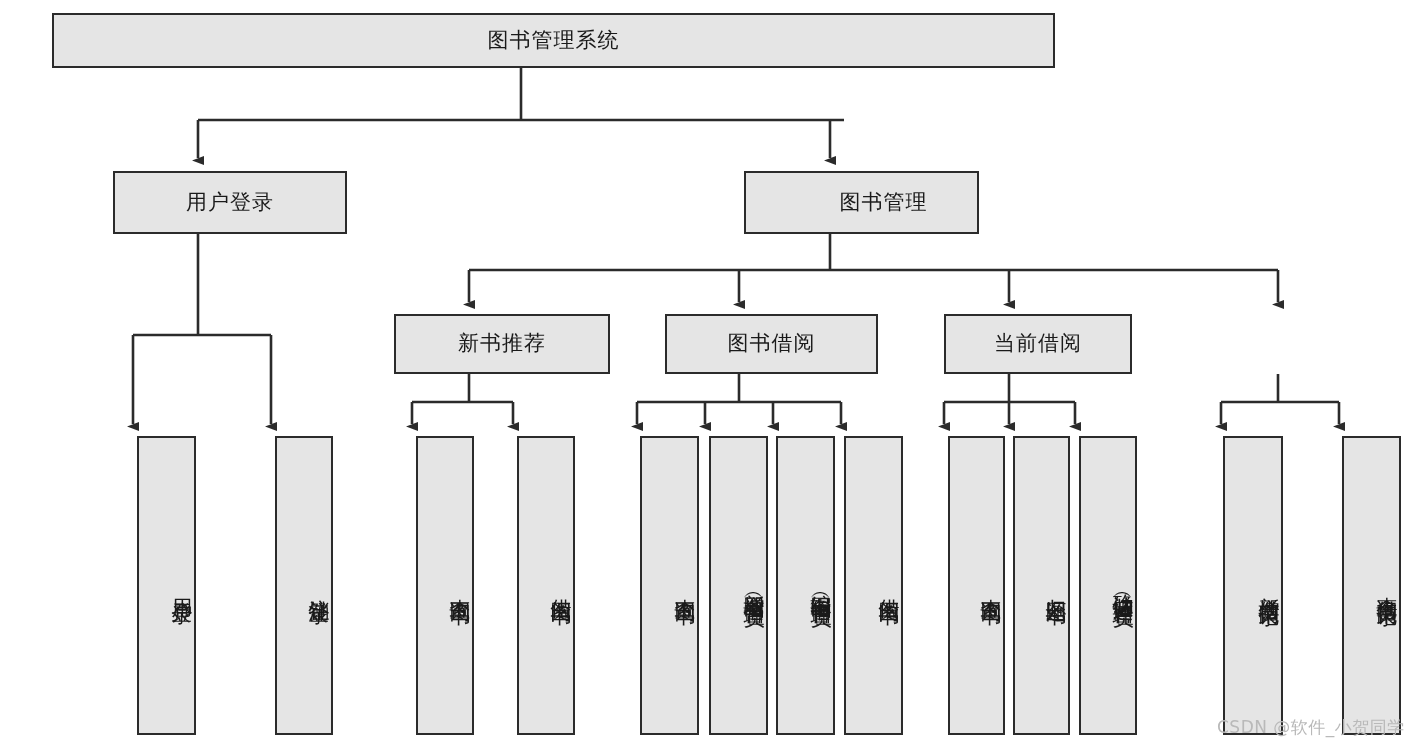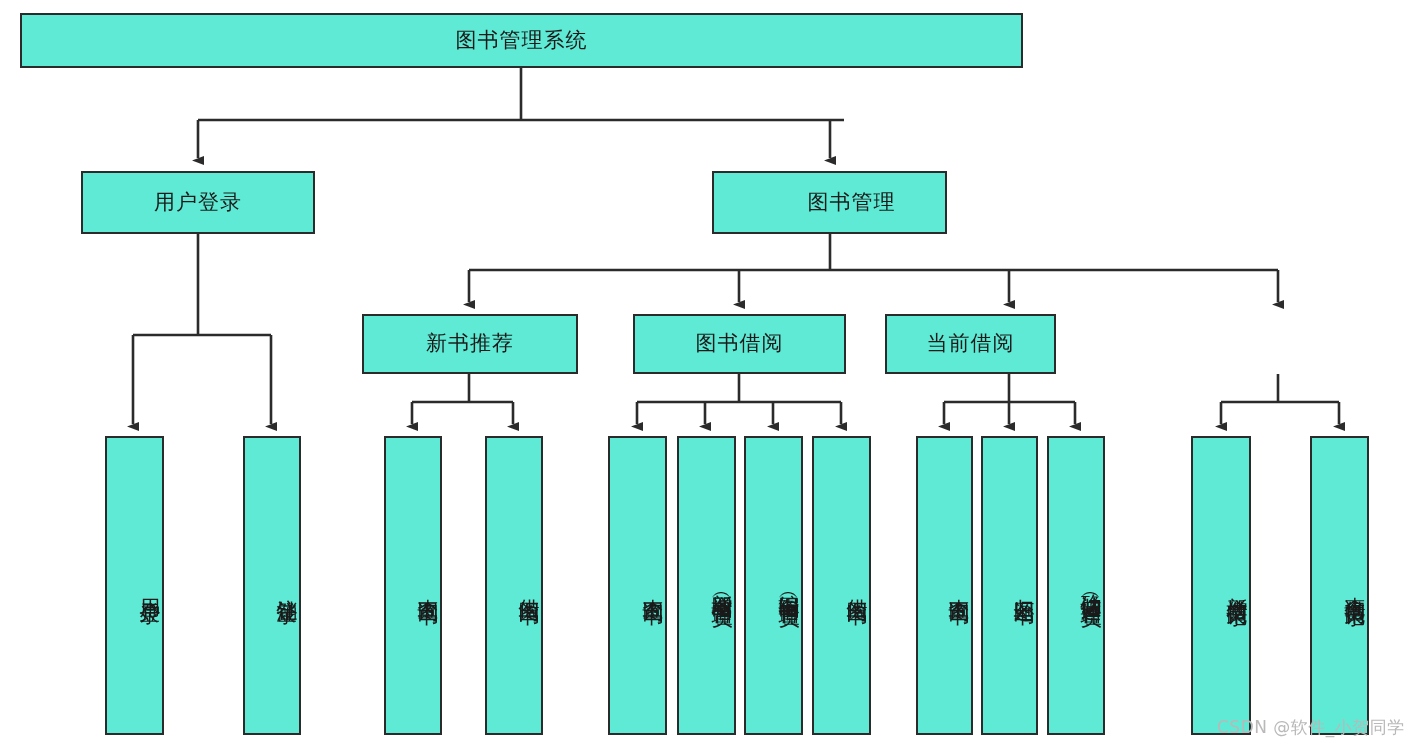--- a/index.html
+++ b/index.html
@@ -21,26 +21,27 @@
     position: absolute;
     left: 0;
     top: 0;
     width: 1405px;
     height: 747px;
     pointer-events: none;
   }
   .node {
     position: absolute;
     box-sizing: border-box;
-    background: #5eead4;
+    background: #e5e5e5;
     border: 2px solid #2b2b2b;
     display: flex;
     align-items: center;
     justify-content: center;
     color: #1a1a1a;
+    margin-left: 32px;
   }
   .node.horiz {
     font-size: 21px;
     letter-spacing: 1px;
     line-height: 1.2;
     white-space: nowrap;
   }
   .node.vert {
     font-size: 21px;
     letter-spacing: 2px;
@@ -129,21 +130,21 @@
   <div class="node horiz" style="left:712px; top:171px; width:235px; height:63px;padding-left:44px;">
     <span>图书管理</span>
   </div>
 
   <div class="node horiz" style="left:362px; top:314px; width:216px; height:60px;">
     <span>新书推荐</span>
   </div>
   <div class="node horiz" style="left:633px; top:314px; width:213px; height:60px;">
     <span>图书借阅</span>
   </div>
-  <div class="node horiz" style="left:885px; top:314px; width:171px; height:60px;align-items:center;">
+  <div class="node horiz" style="left:912px; top:314px; width:188px; height:60px;align-items:center;">
     <span>当前借阅</span>
   </div>
 
   <div class="node vert" style="left:105px; top:436px; width:59px; height:299px;">
     <span>用户登录</span>
   </div>
   <div class="node vert" style="left:243px; top:436px; width:58px; height:299px;">
     <span>注销登录</span>
   </div>
 

